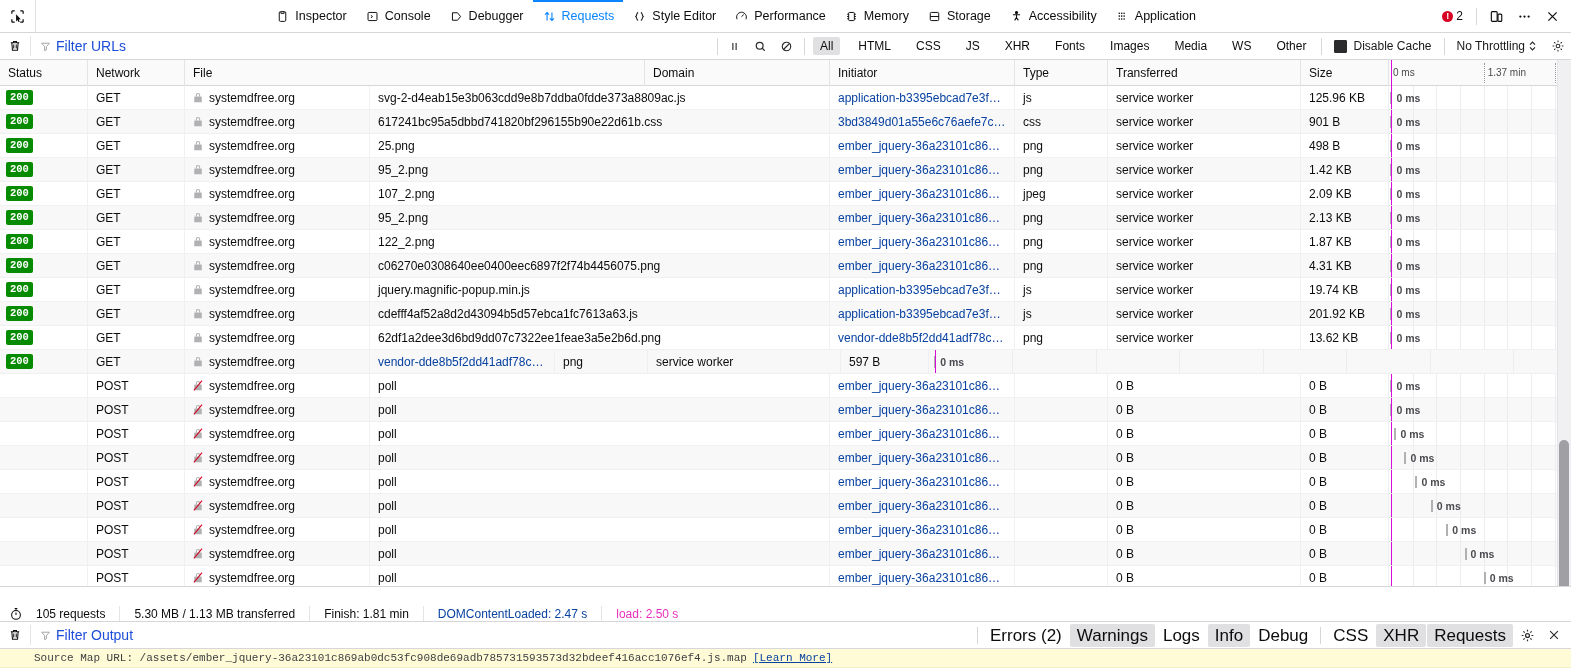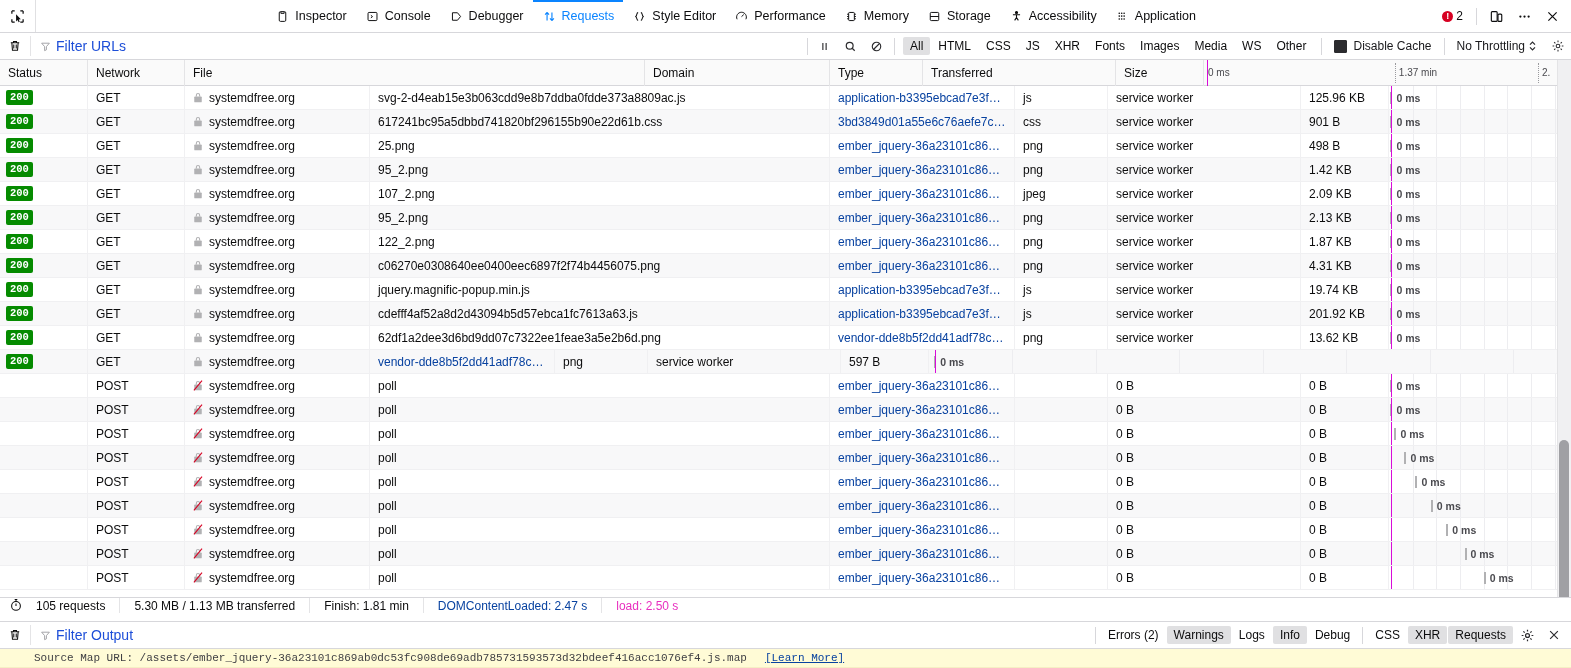--- a/index.html
+++ b/index.html
@@ -61,21 +61,21 @@
     flex:0 0 auto; width:260px; display:flex; align-items:center; gap:5px;
     padding-left:9px; border-left:1px solid #e4e4e6; height:20px;
   }
   .filter-box .ph{ color:#1d4ed8; font-size:14px; }
   .toolbar-spacer{ flex:1 1 auto; }
   .net-right{ display:flex; align-items:center; height:27px; }
   .tb-sm-btn{
     width:26px; height:23px; display:flex; align-items:center; justify-content:center;
     cursor:pointer; color:#2b2b2e;
   }
-  .type-filters{ display:flex; align-items:center; gap:1px; padding:0 4px; }
+  .type-filters{ display:flex; align-items:center; gap:11px; padding:0 4px; }
   .tfilter{
     padding:3px 7px; border-radius:2px; cursor:pointer;
     font-size:12px; color:#0c0c0d; line-height:1;
   }
   .tfilter.active{ background:#e0e0e2; }
   .cache-toggle{
     display:flex; align-items:center; gap:6px; padding:0 8px; cursor:pointer; font-size:12px;
   }
   .checkbox{
     width:13px; height:13px; background:#2b2b2e; border:1px solid #2b2b2e; border-radius:1px;
@@ -156,53 +156,53 @@
   .vscroll{
     position:absolute; right:0; top:0; bottom:0; width:14px;
     background:#f0f0f2; border-left:1px solid #e4e4e6; z-index:5; cursor:pointer;
   }
   .vscroll-thumb{
     position:absolute; right:2px; width:10px; border-radius:5px; background:#a0a0a4;
   }
 
   
   .net-summary{
-    height:25px; min-height:24px; display:flex; align-items:flex-start;
+    height:36px; min-height:24px; display:flex; align-items:flex-end;
     background:#fff; border-top:1px solid #d7d7db; border-bottom:1px solid #d7d7db;
     font-size:12px; color:#0c0c0d;
   }
   .sum-icon{ width:32px; display:flex; align-items:center; justify-content:center; }
   .sum-item{
     padding:0 14px; border-left:1px solid #e4e4e6; height:15px;
     display:flex; align-items:center; white-space:nowrap;
   }
   .sum-item.first{ border-left:none; padding-left:4px; }
   .sum-dom{ color:#0842a0; }
   .sum-load{ color:#e82fbf; }
 
   
   .console-pane{ height:46px; min-height:46px; display:flex; flex-direction:column; }
   .console-toolbar{
     height:27px; min-height:27px; display:flex; align-items:center;
     background:#fff; border-bottom:1px solid #d7d7db;
   }
   .console-right{ display:flex; align-items:center; gap:1px; padding-right:4px; }
   .cfilter{
-    padding:3px 7px; border-radius:2px; cursor:pointer; font-size:12px;
+    padding:3px 7px; border-radius:2px; cursor:pointer; font-size:17px;
     color:#0c0c0d; line-height:1; white-space:nowrap;
   }
   .cfilter.active{ background:#e0e0e2; }
   .console-rows{ flex:1 1 auto; overflow:hidden; }
   .console-msg{
     display:flex; align-items:center; height:19px; background:#fffbd6;
     border-bottom:1px solid #f5efc4; padding-left:34px;
     font-family:"Liberation Mono", monospace; font-size:11px; color:#3e3e42;
     white-space:nowrap; overflow:hidden;
   }
-  .learn-more{ color:#0842a0; text-decoration:underline; margin-left:18px; cursor:pointer; }
+  .learn-more{ color:#0842a0; text-decoration:underline; margin-left:6px; cursor:pointer; }
   svg{ display:block; }
 </style>
 </head>
 <body>
 
 <div id="app">
 
   <div class="devtools-tabbar">
     <div class="picker-btn">
       <svg width="15" height="15" viewBox="0 0 16 16" fill="none" stroke="#0c0c0d" stroke-width="1.3">
@@ -424,20 +424,21 @@
   </div>
 
   <div class="net-body">
     <div class="net-table">
 
       <div class="thead">
         <div class="th c-status">Status</div>
         <div class="th c-method">Network</div>
         <div class="th c-file">File</div>
         <div class="th c-domain">Domain</div>
+        <div class="th c-init">Initiator</div>
         <div class="th c-type">Type</div>
         <div class="th c-trans">Transferred</div>
         <div class="th c-size">Size</div>
         <div class="th c-wf wf-head" id="wf-head">
             <div class="wf-tick" style="left: 0%;">0 ms</div>
             <div class="wf-tickline" style="left: 52%;"></div>
             <div class="wf-tick" style="left: 52%;">1.37 min</div>
             <div class="wf-tickline" style="left: 91%;"></div>
             <div class="wf-tick" style="left: 91%;">2.</div>
             <div class="wf-marker-dom" style="left: 0.9%;"></div>

